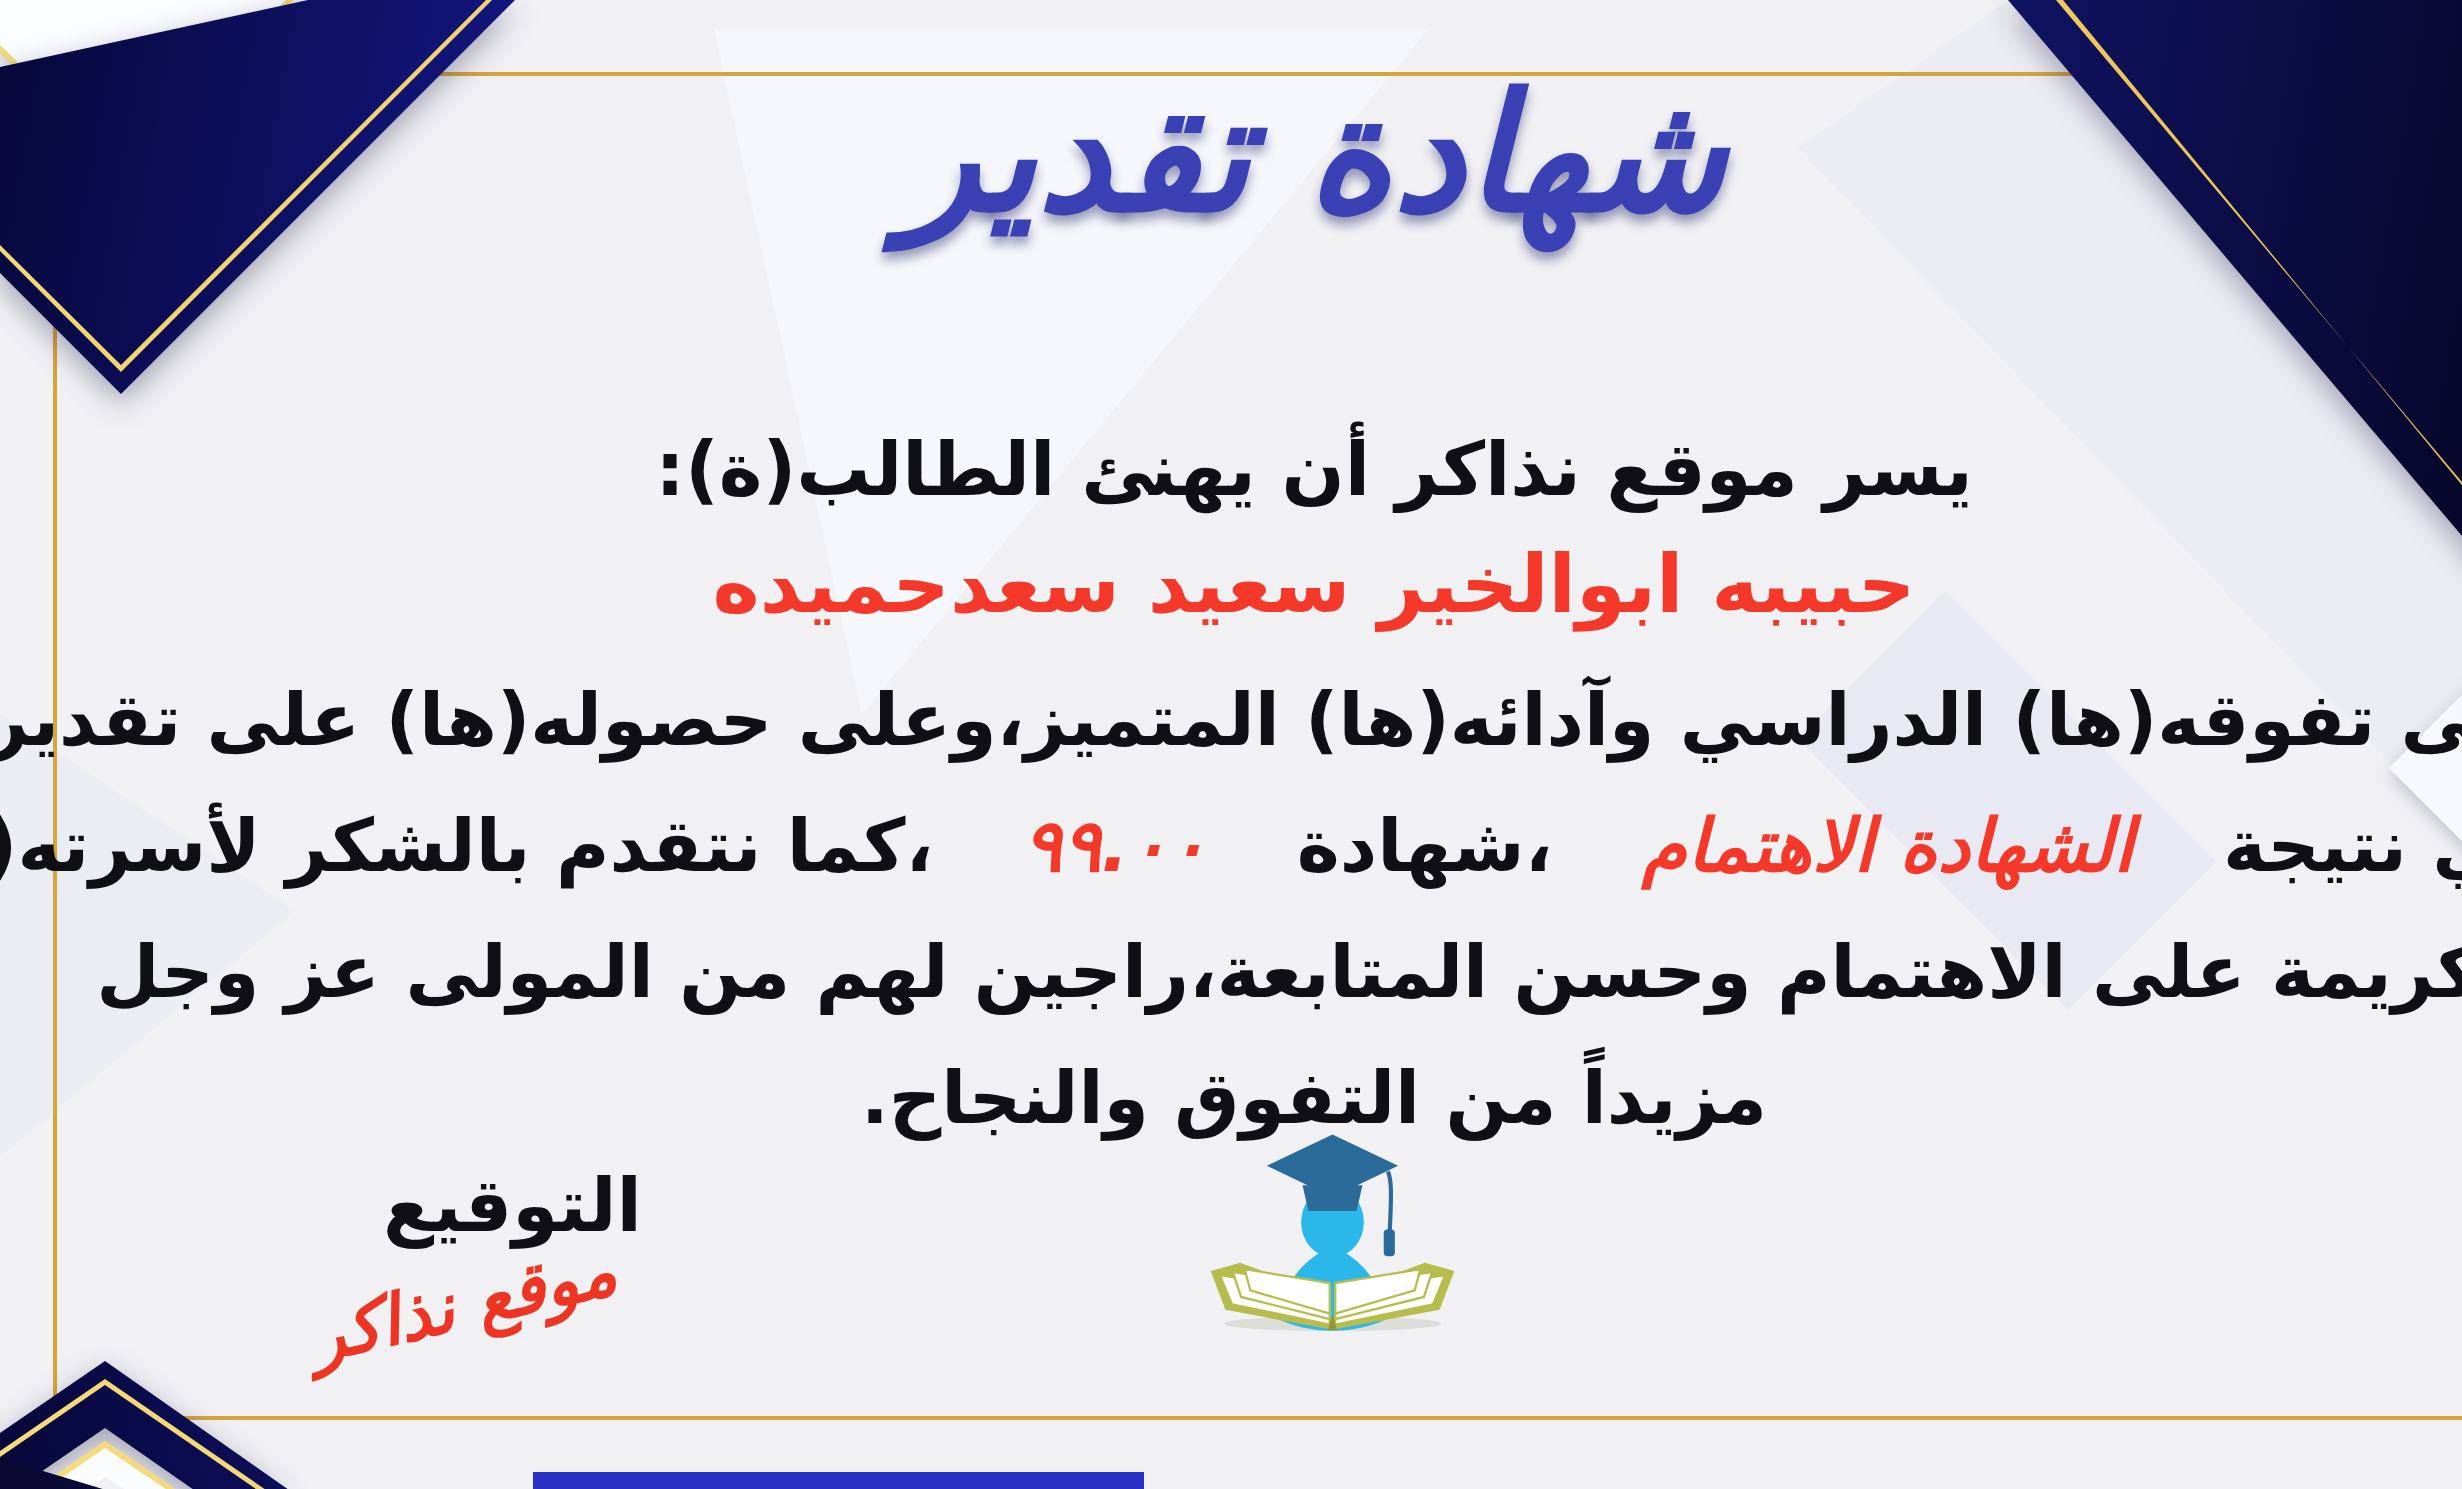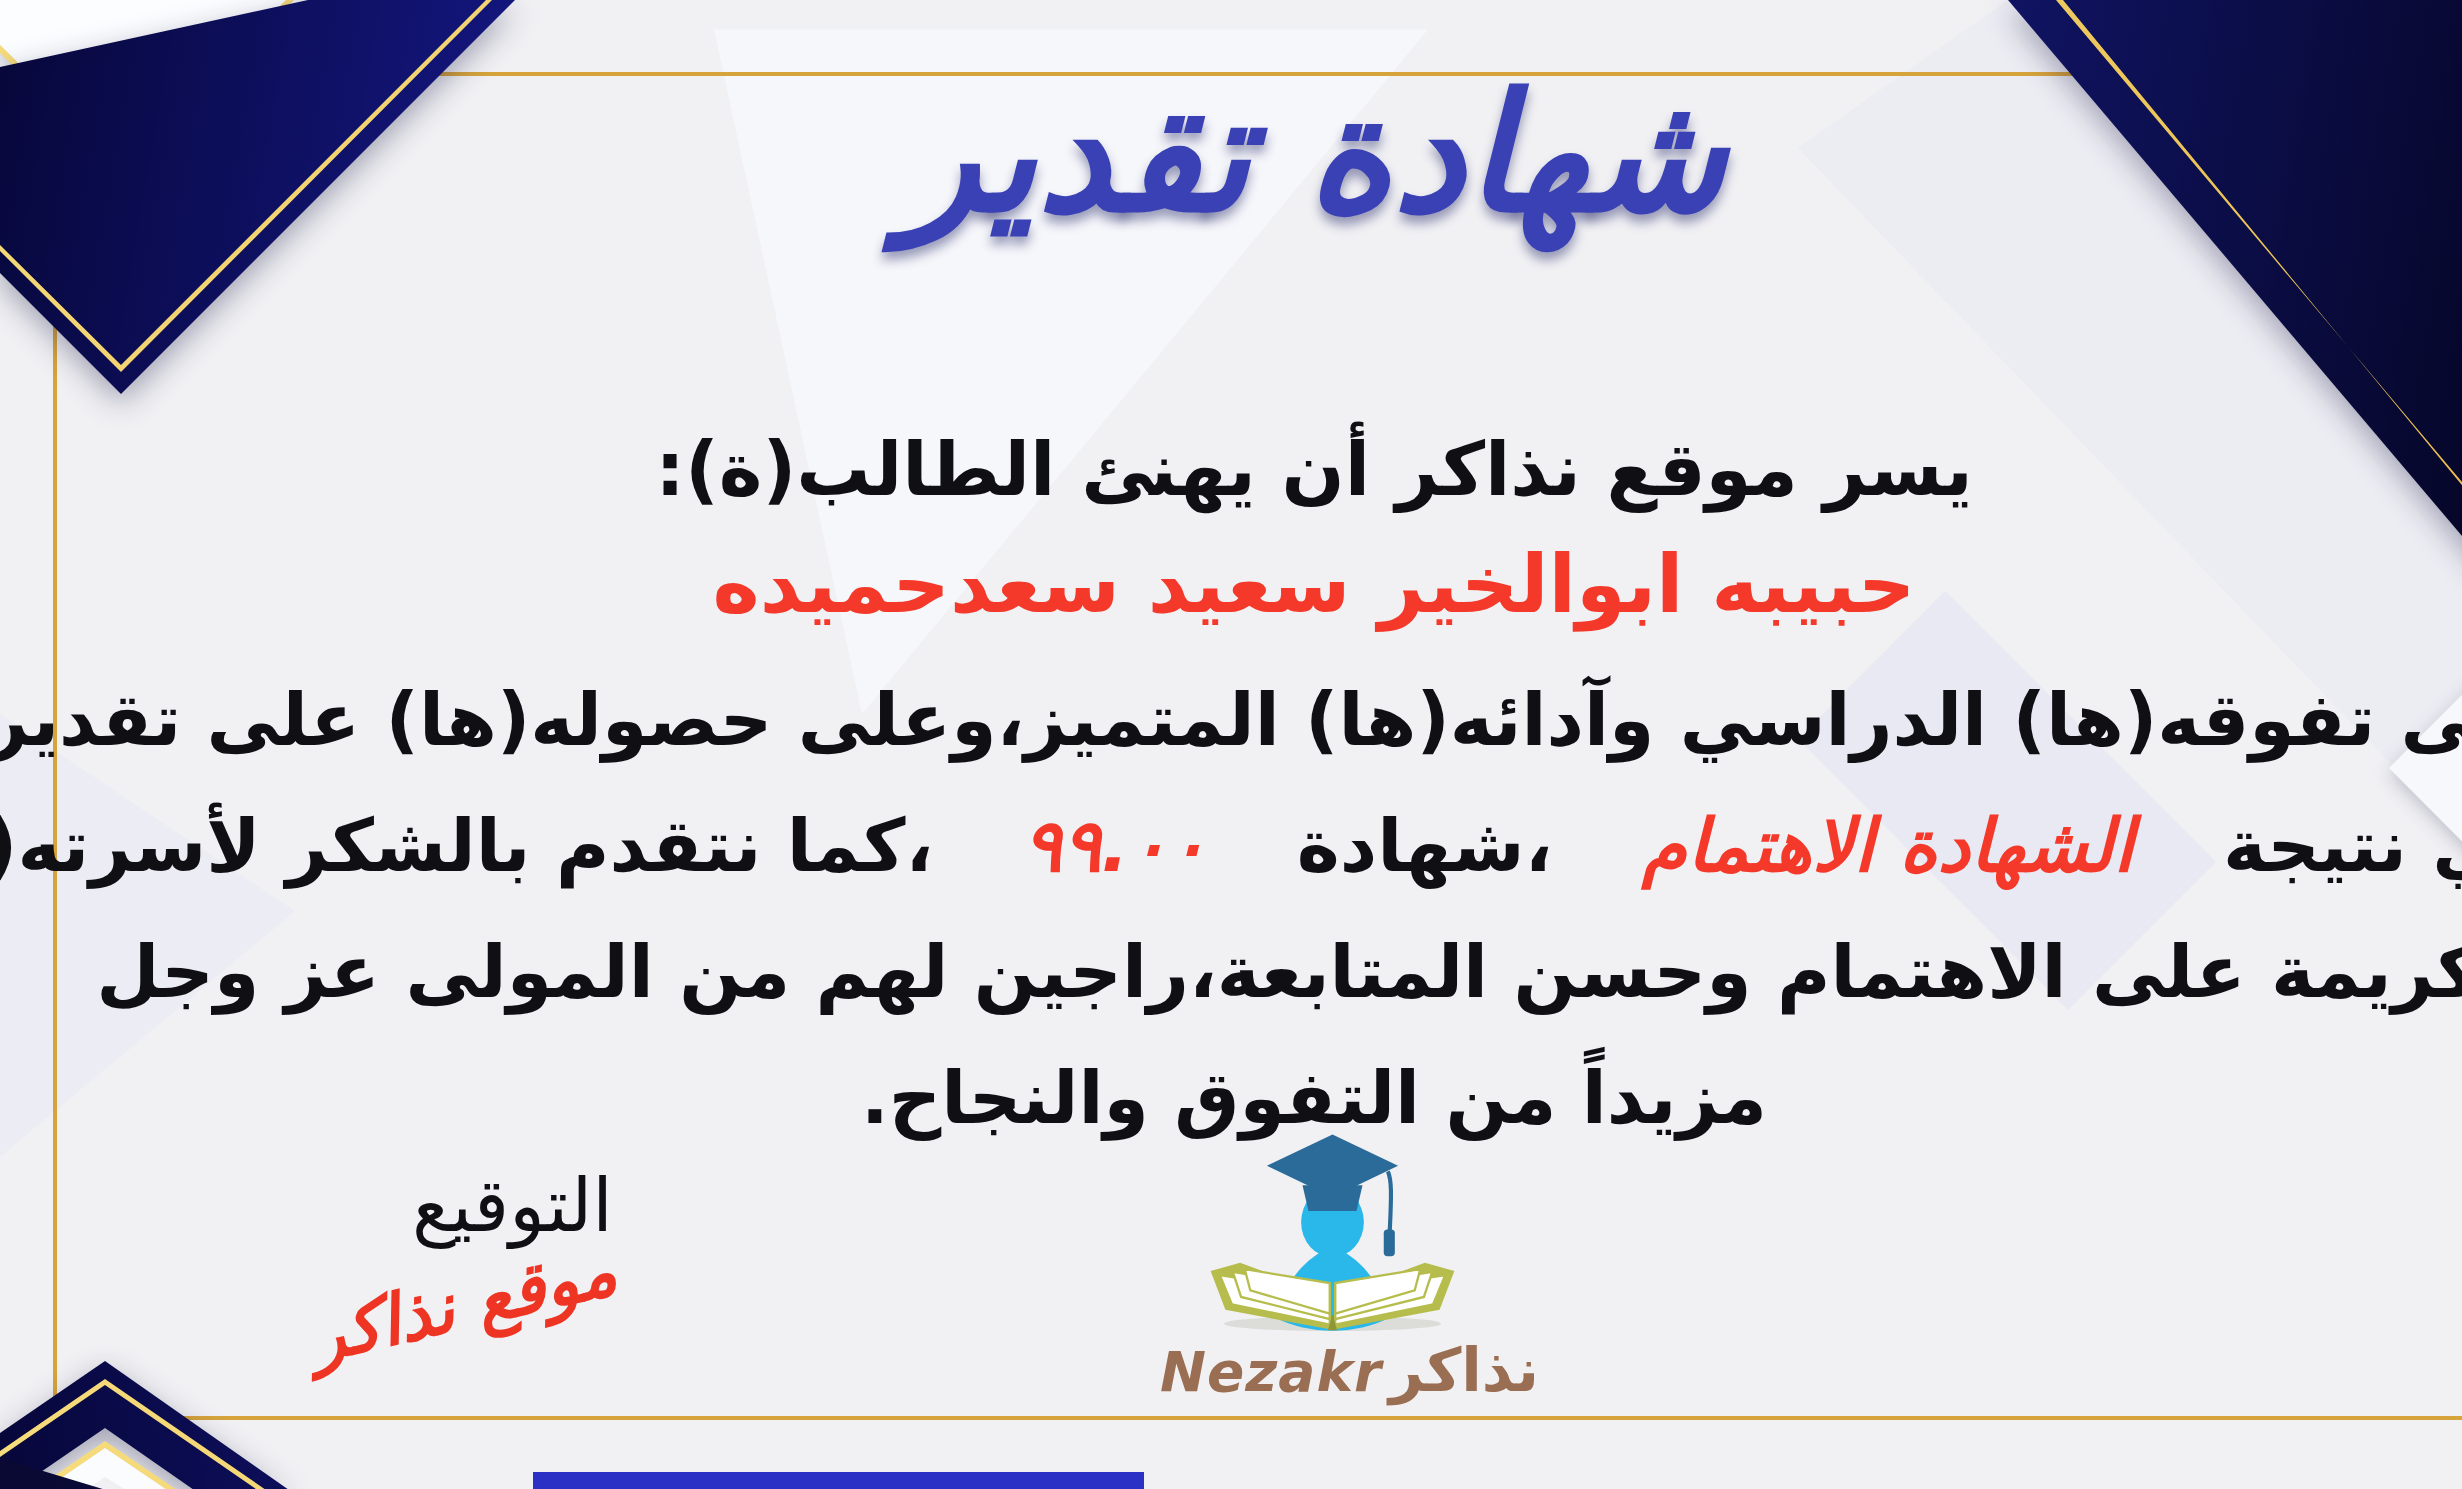--- a/index.html
+++ b/index.html
@@ -69,21 +69,21 @@
     font-size:163px;font-weight:bold;font-style:italic;color:#3a41b5;
     text-shadow:0 7.9px 10.8px rgba(23,28,95,.42);
   }
   .intro{position:absolute;top:426px;left:0;right:0;font-size:74px;font-weight:bold;color:#101014;}
   .name{position:absolute;top:538px;left:0;right:0;font-size:80px;font-weight:bold;color:#f4392a;}
   .bodytext{position:absolute;top:657px;left:74px;right:74px;}
   .bodytext .line{height:126px;line-height:126px;font-size:73px;font-weight:bold;color:#101014;white-space:nowrap;}
   .hl{color:#f4392a;margin:0 64px;font-style:italic;}
 
   .sig-label{position:absolute;left:360px;top:1162px;width:305px;text-align:center;
-    font-size:74px;font-weight:normal;color:#101014;direction:rtl;}
+    font-size:74px;font-weight:bold;color:#101014;direction:rtl;}
   .sig-script{position:absolute;left:305px;top:1263px;width:315px;text-align:center;
     font-size:69px;font-weight:bold;font-style:italic;color:#ee3423;
     transform:rotate(-13deg);direction:rtl;font-family:"DejaVu Serif","Liberation Serif",serif;}
 
   .logo{position:absolute;left:1160px;top:1115px;width:345px;text-align:center;}
   .logo svg{width:345px;height:217px;display:block;}
   .wordmark{direction:ltr;font-size:55px;font-weight:bold;color:#9a6e52;letter-spacing:1px;margin-top:3px;}
   .wm-latin{font-style:italic;}
   .wm-ar{font-size:60px;margin-left:6.9px;}
 </style>
@@ -181,20 +181,17 @@
           <polygon points="356,464 582,422 614,338 550,320 356,392" fill="#b6bd4d"></polygon>
           <polygon points="344,454 132,410 106,347 344,384" fill="#ffffff" stroke="#b6bd4d" stroke-width="5"></polygon>
           <polygon points="356,454 568,410 594,347 356,384" fill="#ffffff" stroke="#b6bd4d" stroke-width="5"></polygon>
           <polygon points="344,442 152,394 134,340 344,374" fill="#ffffff" stroke="#b6bd4d" stroke-width="5"></polygon>
           <polygon points="356,442 548,394 566,340 356,374" fill="#ffffff" stroke="#b6bd4d" stroke-width="5"></polygon>
           <polygon points="344,430 172,380 160,334 344,364" fill="#ffffff" stroke="#b6bd4d" stroke-width="5"></polygon>
           <polygon points="356,430 528,380 540,334 356,364" fill="#ffffff" stroke="#b6bd4d" stroke-width="5"></polygon>
           <polygon points="340,466 360,466 350,432" fill="#8f9638"></polygon>
         </g>
       </svg>
-      <div class="wordmark">
-        <span class="wm-latin">Nezakr</span><span class="wm-ar">نذاكر</span>
-      </div>
     </div>
 
   </div>
 </div>
 
 
 </body></html>

